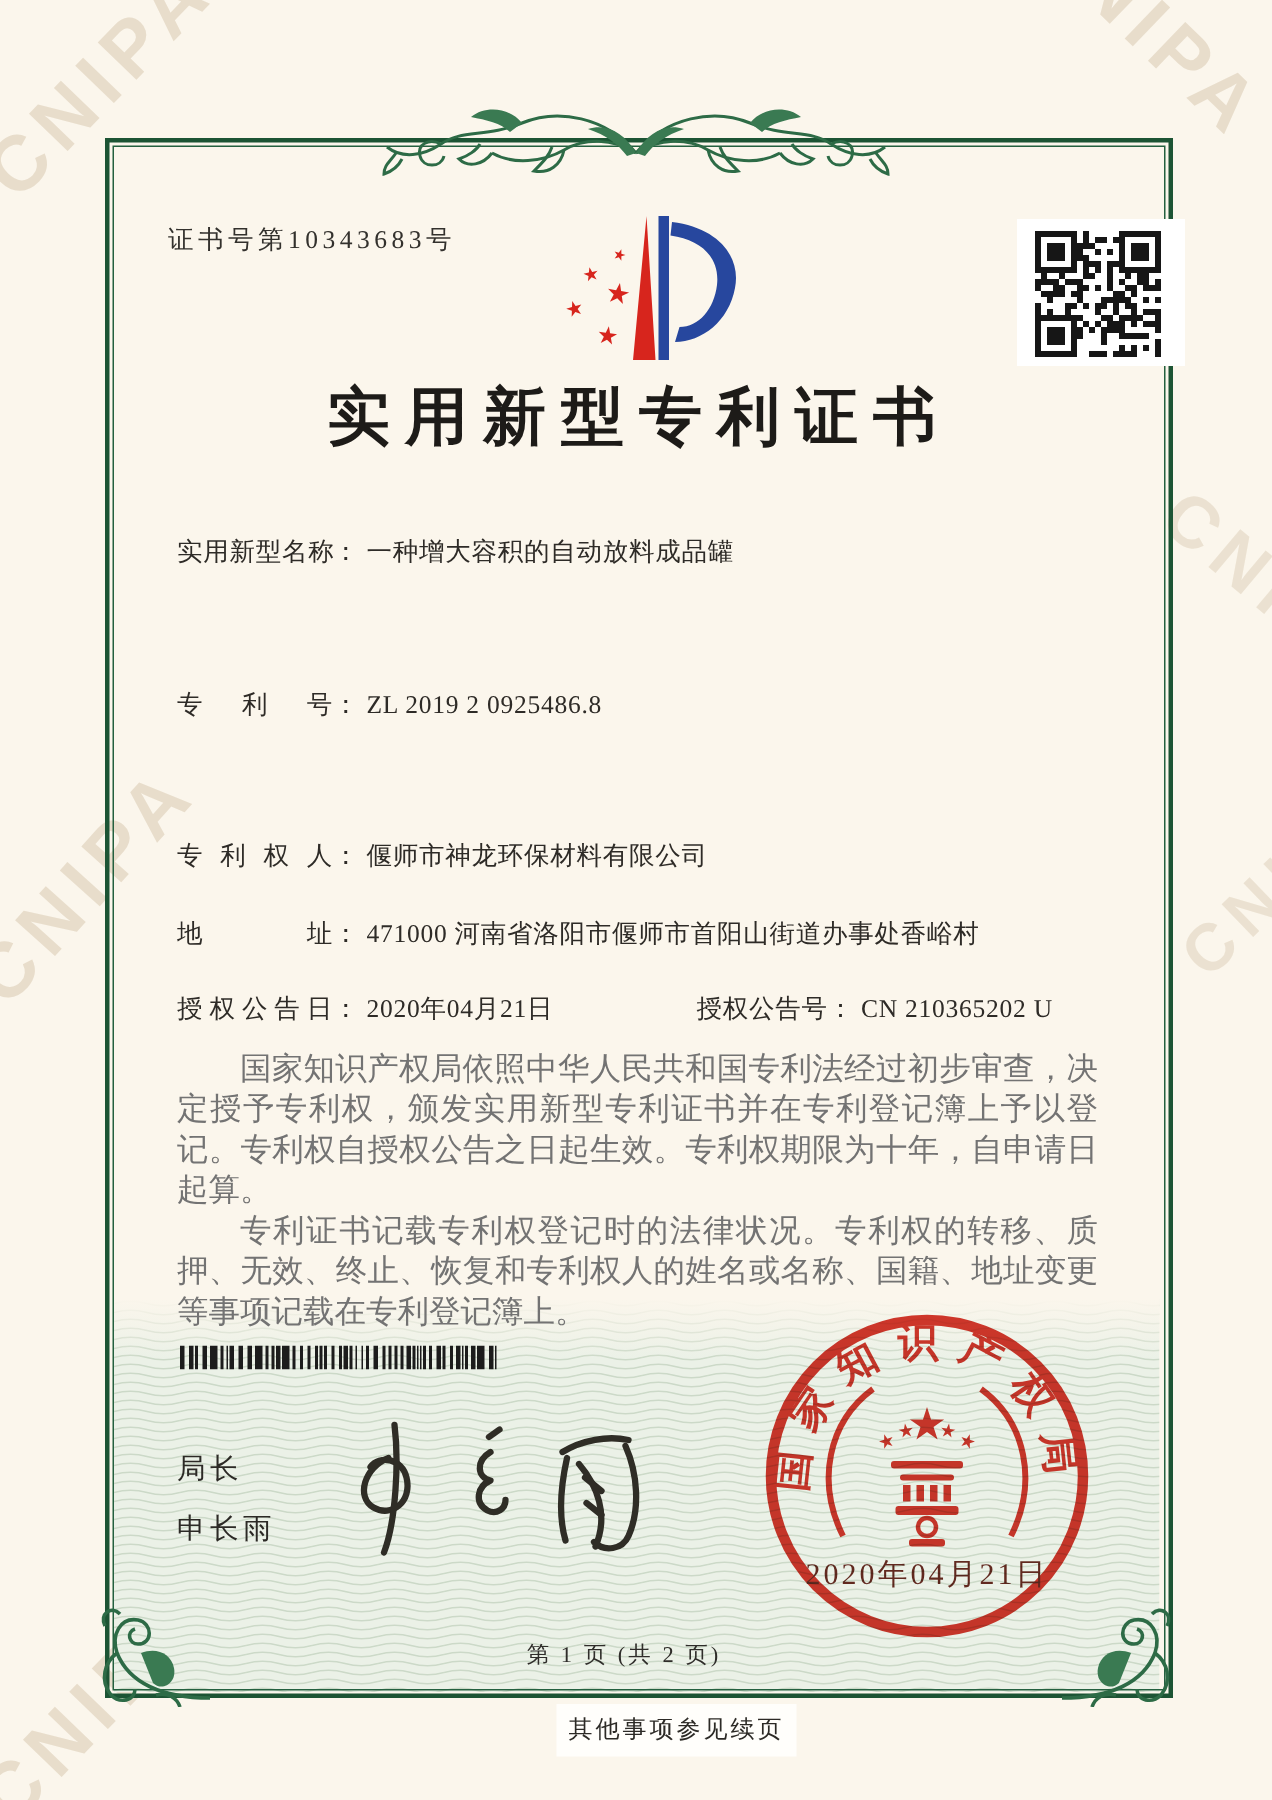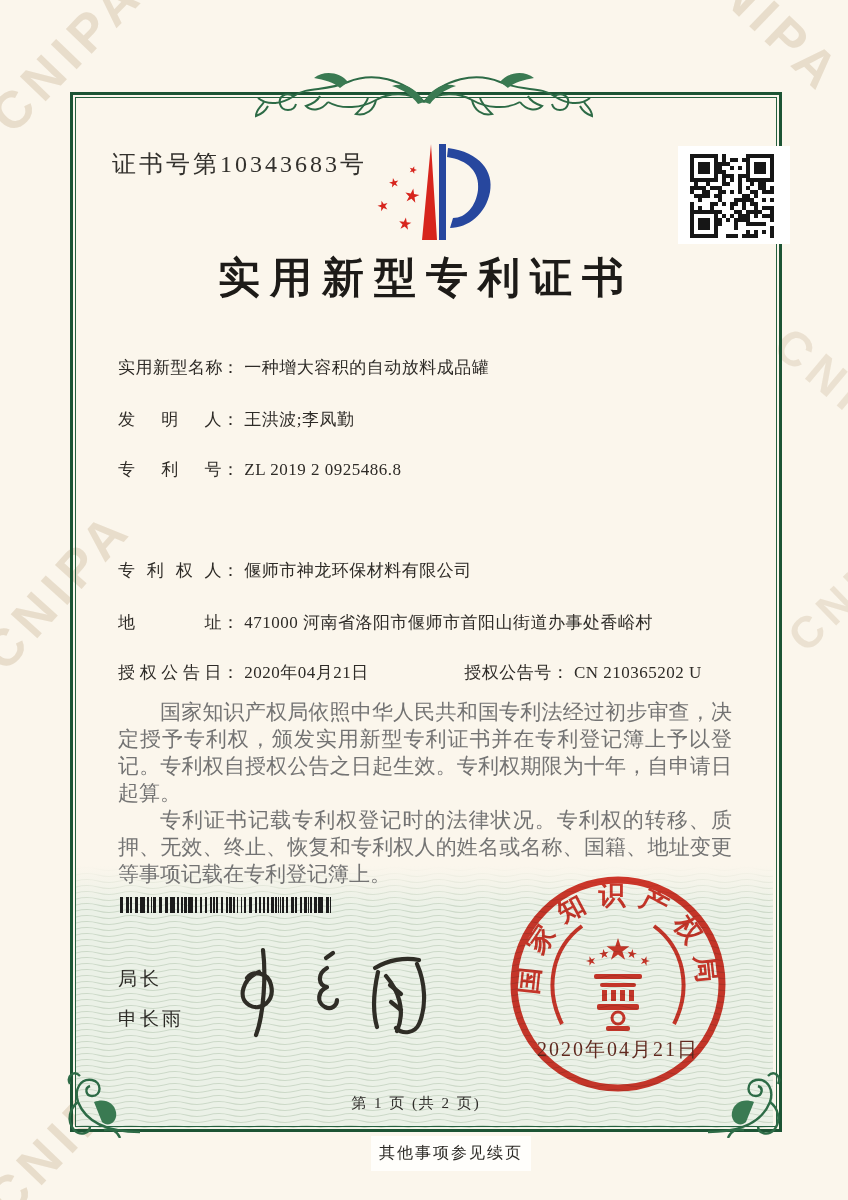--- a/index.html
+++ b/index.html
@@ -7,21 +7,21 @@
         overflow:hidden;font-family:"Liberation Serif","DejaVu Serif",serif;}
   .wm{position:absolute;font-family:"Liberation Sans","DejaVu Sans",sans-serif;
       font-weight:bold;color:#e8ddcb;letter-spacing:7px;user-select:none;}
   
   #frame{position:absolute;left:70px;top:92px;width:712px;height:1040px;
          box-sizing:border-box;border:3px solid #1c5434;}
   #frame .inner{position:absolute;inset:2px;border:1px solid #24603f;}
   .band{position:absolute;left:76px;top:866px;}
   .band-fade{position:absolute;left:76px;top:866px;width:697px;height:40px;
              background:linear-gradient(#fbf6ec,rgba(251,246,236,0));}
-  .certno{position:absolute;left:112px;top:148px;font-size:24px;letter-spacing:3px;color:#33312d;}
+  .certno{position:absolute;left:112px;top:148px;font-size:17px;letter-spacing:3px;color:#33312d;}
   .title{position:absolute;left:70px;top:250px;width:712px;text-align:center;
          font-size:42px;font-weight:bold;letter-spacing:10px;color:#1d1b18;}
   .row{position:absolute;left:118px;font-size:17px;color:#2e2b27;letter-spacing:0.5px;white-space:nowrap;}
   .flabel{display:inline-block;width:104px;text-align:justify;text-align-last:justify;}
   .paras{position:absolute;left:118px;top:699px;width:614px;font-size:21px;line-height:27px;
          color:#737373;text-align:justify;}
   .paras p{margin:0;text-indent:2em;}
   .signer{position:absolute;left:118px;font-size:19px;letter-spacing:3px;color:#2c2a26;text-align:right;}
   .pageno{position:absolute;left:70px;top:1094px;width:692px;text-align:center;
           font-size:15px;letter-spacing:2px;color:#2f2d2a;}
@@ -348,24 +348,20 @@
         <rect x="20" y="20" width="1" height="1"></rect>
       </svg>
   </div>
 
   <div class="title">实用新型专利证书</div>
 
   <div class="row" style="top:356px;">
     <span class="flabel">实用新型名称</span><span>：</span>
     <span>一种增大容积的自动放料成品罐</span>
   </div>
-  <div class="row" style="top:408px;">
-    <span class="flabel">发明人</span><span>：</span>
-    <span>王洪波;李凤勤</span>
-  </div>
   <div class="row" style="top:458px;">
     <span class="flabel">专利号</span><span>：</span>
     <span>ZL 2019 2 0925486.8</span>
   </div>
   <div class="row" style="top:559px;">
     <span class="flabel">专利权人</span><span>：</span>
     <span>偃师市神龙环保材料有限公司</span>
   </div>
   <div class="row" style="top:611px;">
     <span class="flabel">地址</span><span>：</span>

